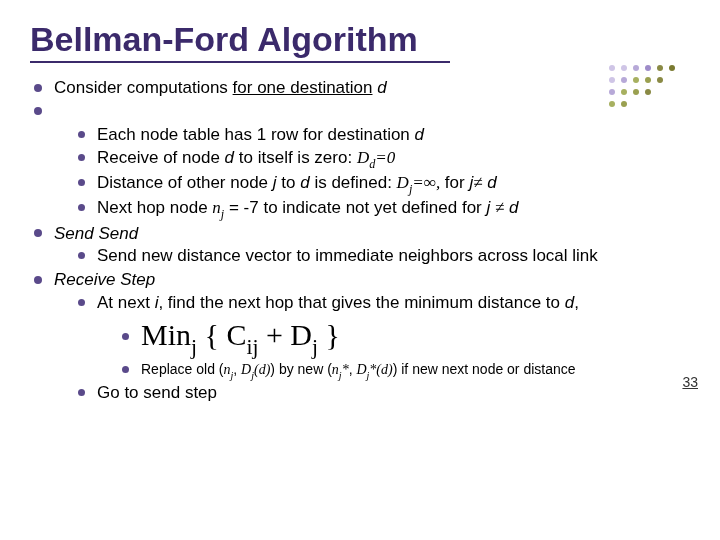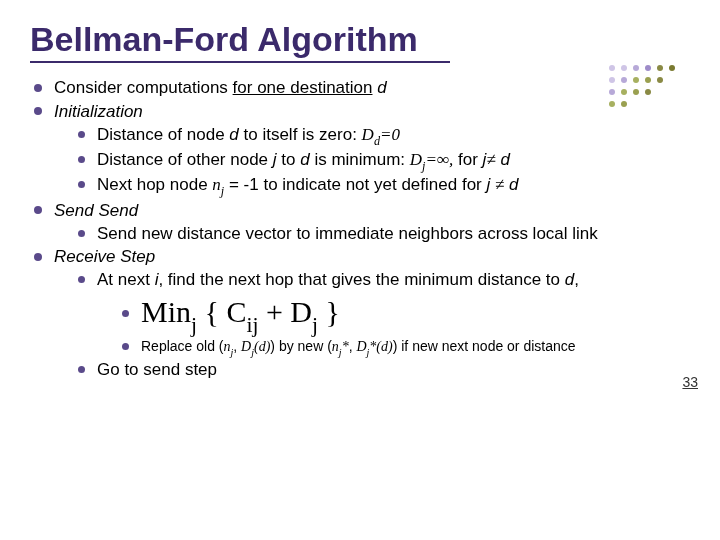--- a/index.html
+++ b/index.html
@@ -118,30 +118,33 @@
     </svg>
   </div>
 
   <ul class="top">
 
     <li>
       <span class="bullet"></span><span><span>Consider computations </span><span class="udl">for one destination</span><span class="em"> d</span></span>
     </li>
 
     <li>
-      <span class="bullet"></span><span class="em">Initialization</span>
+      <span class="bullet"></span>
       <ul class="sub">
         <li>
-          <span class="bullet small"></span><span><span>Distance of node </span><span class="em">d</span><span> to itself is zero:  </span><span class="em math">D</span><span class="em math subscr">d</span><span class="em math">=0</span></span>
+          <span class="bullet small"></span><span><span>Each node table has 1 row for destination </span><span class="em">d</span></span>
         </li>
         <li>
-          <span class="bullet small"></span><span><span>Distance of other node </span><span class="em">j</span><span> to </span><span class="em">d</span><span> is minimum:  </span><span class="em math">D</span><span class="em math subscr">j</span><span class="em math">=∞,</span><span> for </span><span class="em">j</span><span class="math">≠</span><span class="em"> d</span></span>
+          <span class="bullet small"></span><span><span>Receive of node </span><span class="em">d</span><span> to itself is zero:  </span><span class="em math">D</span><span class="em math subscr">d</span><span class="em math">=0</span></span>
         </li>
         <li>
-          <span class="bullet small"></span><span><span>Next hop node </span><span class="em math">n</span><span class="em math subscr">j</span><span> = -1 to indicate not yet defined for </span><span class="em">j </span><span class="math">≠</span><span class="em"> d</span></span>
+          <span class="bullet small"></span><span><span>Distance of other node </span><span class="em">j</span><span> to </span><span class="em">d</span><span> is defined:  </span><span class="em math">D</span><span class="em math subscr">j</span><span class="em math">=∞,</span><span> for </span><span class="em">j</span><span class="math">≠</span><span class="em"> d</span></span>
+        </li>
+        <li>
+          <span class="bullet small"></span><span><span>Next hop node </span><span class="em math">n</span><span class="em math subscr">j</span><span> = -7 to indicate not yet defined for </span><span class="em">j </span><span class="math">≠</span><span class="em"> d</span></span>
         </li>
       </ul>
     </li>
 
     <li>
       <span class="bullet"></span><span class="em">Send Send</span>
       <ul class="sub">
         <li>
           <span class="bullet small"></span><span>Send new distance vector to immediate neighbors across local link</span>
         </li>

